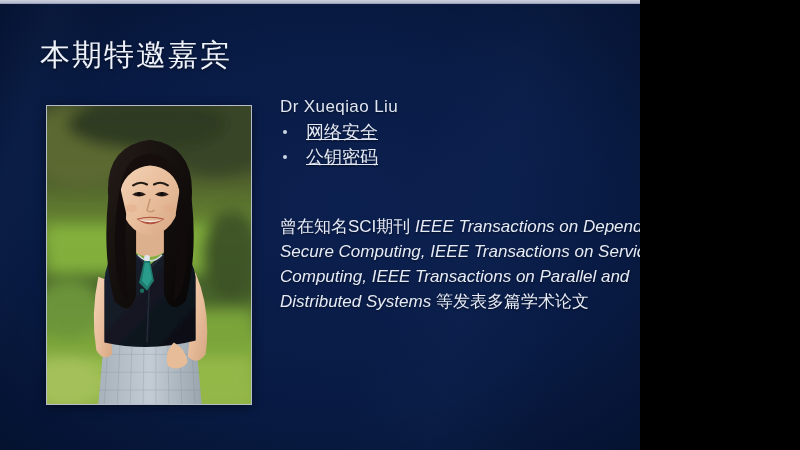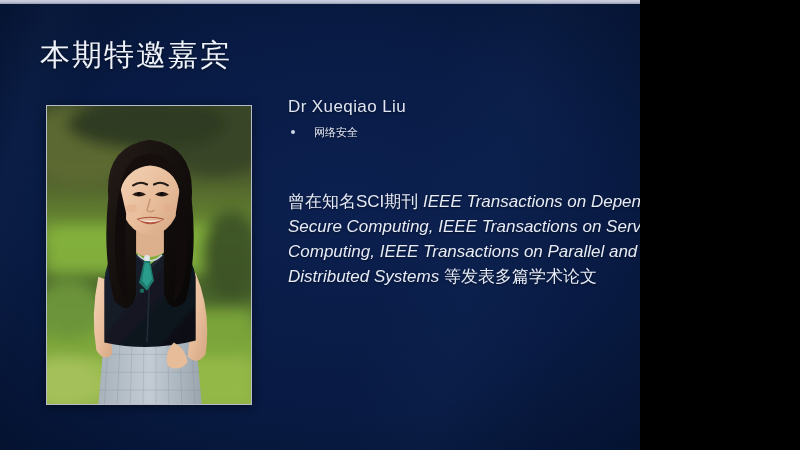--- a/index.html
+++ b/index.html
@@ -67,21 +67,21 @@
     box-sizing: border-box;
     overflow: hidden;
     background: #2a3a20;
     box-shadow: 0 2px 10px rgba(0,0,0,0.45);
   }
   .photo-frame svg { display: block; width: 100%; height: 100%; }
 
   
   .info-col {
     position: absolute;
-    left: 288px;
+    left: 280px;
     top: 96px;
     width: 470px;
   }
   .person-name {
     font-size: 17px;
     line-height: 22px;
     color: #dfe5f2;
     letter-spacing: 0.4px;
     text-shadow: 0 1px 2px rgba(0,0,0,0.5);
   }
@@ -100,24 +100,25 @@
     text-shadow: 0 1px 2px rgba(0,0,0,0.5);
   }
   .bullet-list {
     list-style: none;
     margin: 2px 0 0 0;
     padding: 0;
   }
   .bullet-list li {
     position: relative;
     padding-left: 26px;
-    font-size: 11px;
+    font-size: 18px;
     line-height: 25px;
     color: #e3e8f4;
     text-shadow: 0 1px 2px rgba(0,0,0,0.5);
+    text-decoration: underline;
   }
   .bullet-list li .dot {
     position: absolute;
     left: 3px;
     top: 10px;
     width: 4px;
     height: 4px;
     border-radius: 50%;
     background: #cdd5e6;
   }
@@ -270,19 +271,23 @@
 
     <div class="person-name">Dr Xueqiao Liu</div>
 
 
 
     <ul class="bullet-list">
       <li>
         <span class="dot"></span>
         <span>网络安全</span>
       </li>
+      <li>
+        <span class="dot"></span>
+        <span>公钥密码</span>
+      </li>
     </ul>
 
     <div class="journals"><span class="cn">曾在知名SCI期刊 </span><span>IEEE Transactions on Dependable and Secure Computing, IEEE Transactions on Services Computing, IEEE Transactions on Parallel and Distributed Systems</span><span class="cn"> 等发表多篇学术论文</span></div>
 
   </div>
 
 </div>
 
 </body></html>

